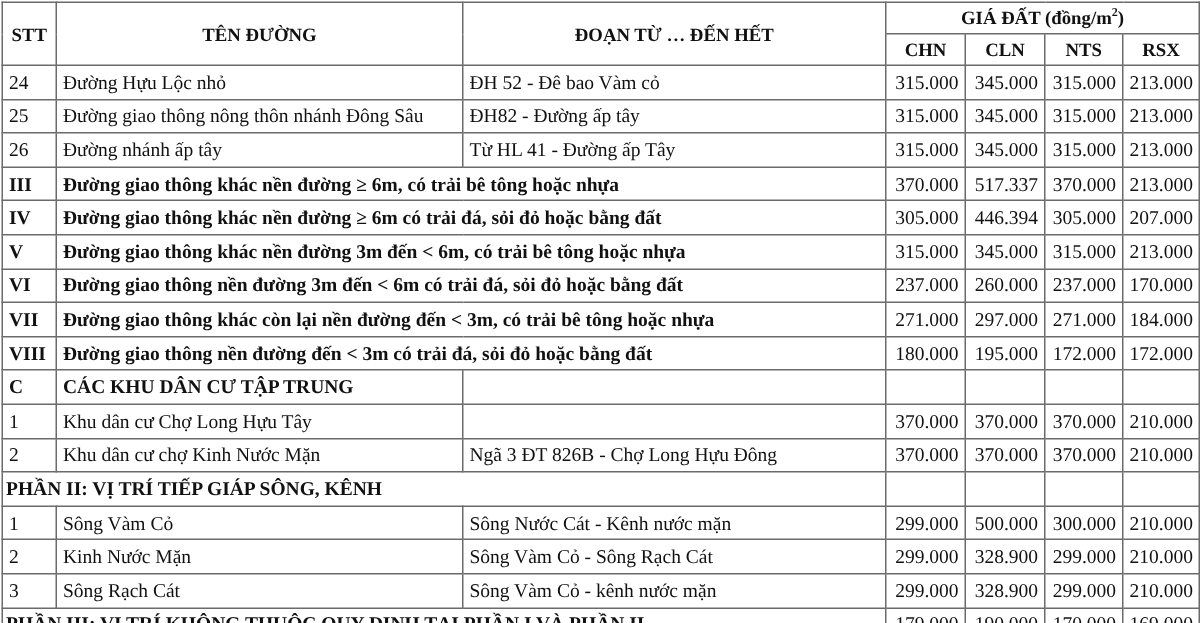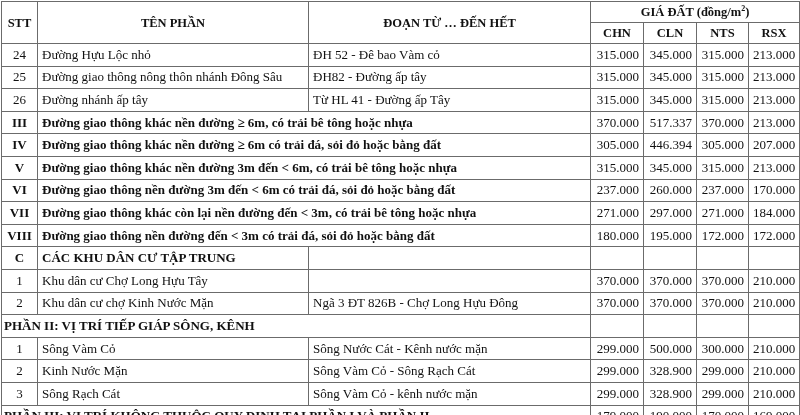--- a/index.html
+++ b/index.html
@@ -9,42 +9,42 @@
     width:798px; border-collapse:collapse; table-layout:fixed;
     font-size:13px;
   }
   .price-table td, .price-table th {
     border:1px solid #6b6b6b; padding:0 4px; height:21.6px; line-height:20px;
     white-space:nowrap; overflow:hidden; vertical-align:middle;
   }
   .price-table th { font-weight:bold; text-align:center; font-size:12.5px; }
   .price-table th.h-top { height:19.5px; }
   .price-table th.h-sub { height:19.5px; }
-  .c-stt { text-align:center; }
+  .c-stt { }
   .c-num { text-align:right; padding-right:3px; }
   .section td { font-weight:bold; }
   .sup { font-size:8px; vertical-align:super; line-height:0; }
 </style>
 </head>
 <body>
 
 <table class="price-table">
   <colgroup>
     <col style="width:36px">
       <col style="width:271px">
       <col style="width:282px">
     <col style="width:53px">
       <col style="width:53px">
       <col style="width:52px">
       <col style="width:51px">
   </colgroup>
   <thead>
     <tr>
       <th class="h-top" rowspan="2">STT</th>
-      <th class="h-top" rowspan="2">TÊN PHẦN</th>
+      <th class="h-top" rowspan="2">TÊN ĐƯỜNG</th>
       <th class="h-top" rowspan="2">ĐOẠN TỪ … ĐẾN HẾT</th>
       <th class="h-top" colspan="4"><span>GIÁ ĐẤT (đồng/m</span><span class="sup">2</span><span>)</span></th>
     </tr>
     <tr>
       <th class="h-sub">CHN</th>
       <th class="h-sub">CLN</th>
       <th class="h-sub">NTS</th>
       <th class="h-sub">RSX</th>
     </tr>
   </thead>

